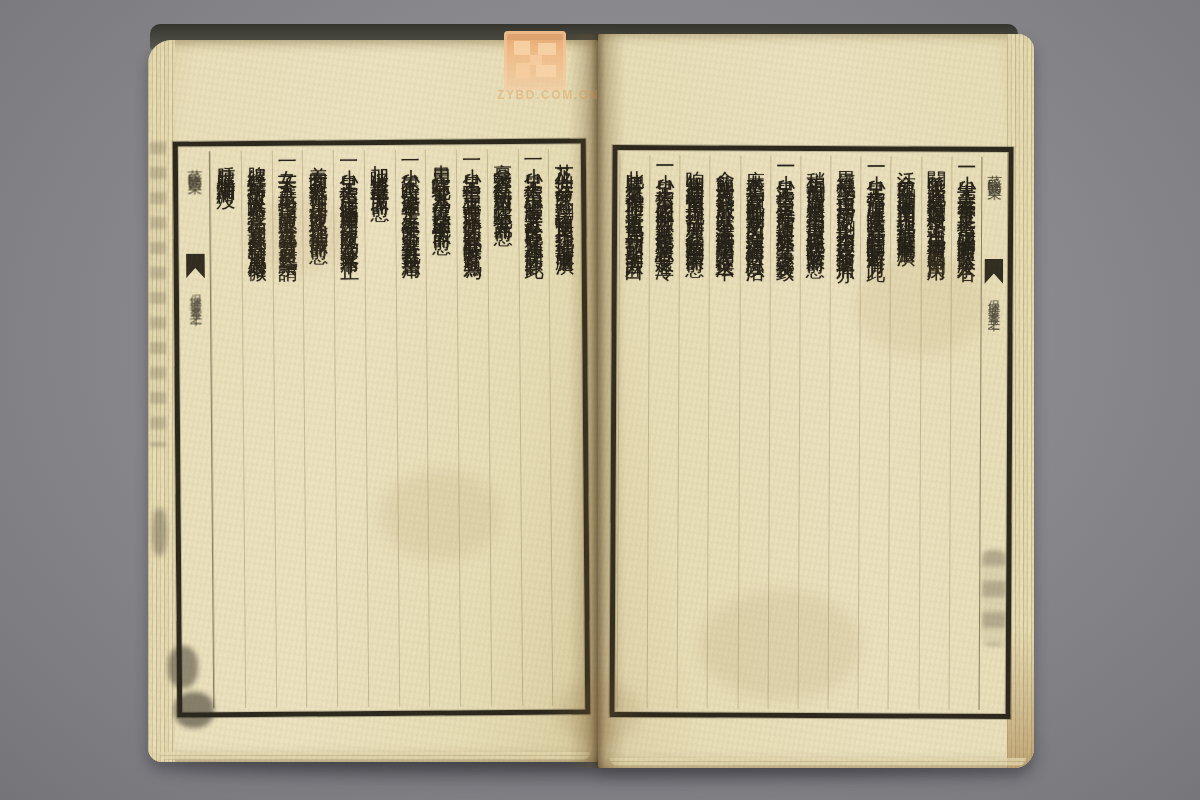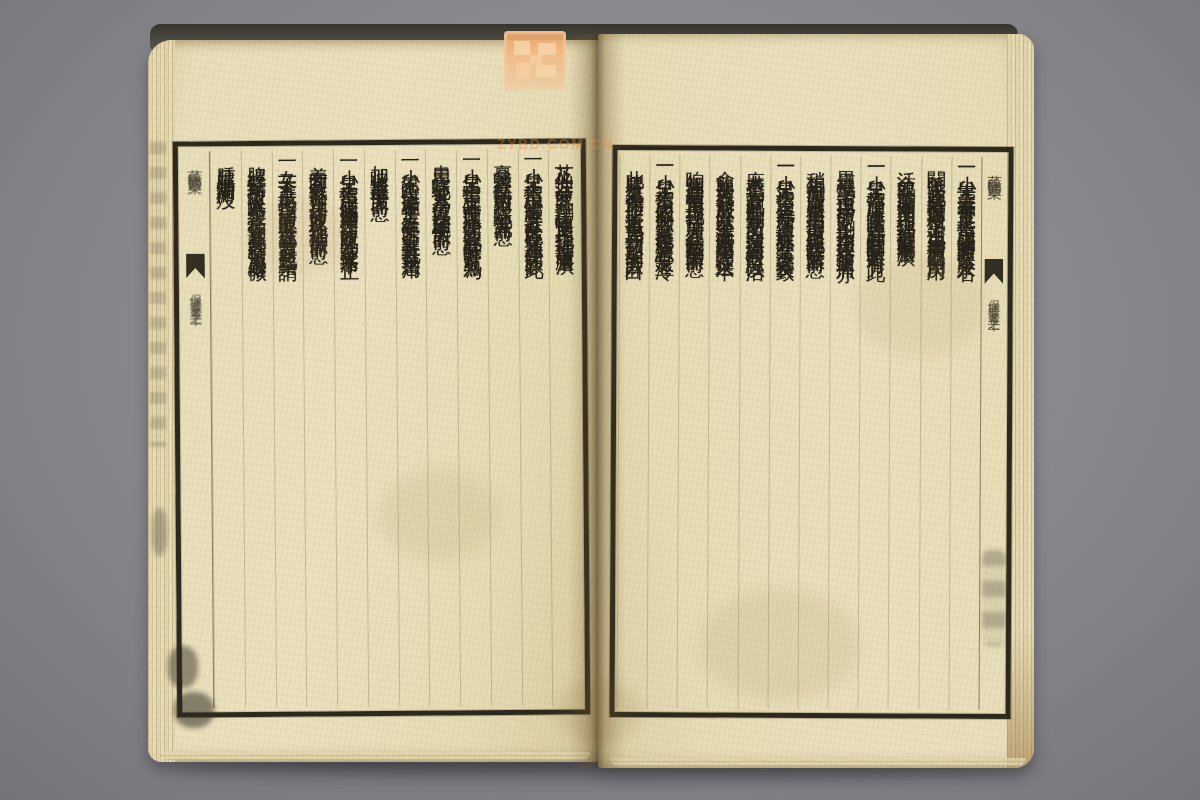--- a/index.html
+++ b/index.html
@@ -63,22 +63,22 @@
   .seal{position:absolute;left:504px;top:31px;width:62px;height:59px;border-radius:4px;
     background:linear-gradient(180deg,rgba(240,172,115,.92) 0%,rgba(242,184,132,.75) 55%,rgba(243,196,152,.5) 100%);
     box-shadow:inset 0 0 0 3px rgba(248,208,164,.5);filter:blur(.6px);}
   .seal-marks{position:absolute;inset:6px;opacity:.85;filter:blur(.4px);
     background-image:linear-gradient(#f7d4a8,#f7d4a8),linear-gradient(#f7d4a8,#f7d4a8),
       linear-gradient(#f6cda0,#f6cda0),linear-gradient(#f7d4a8,#f7d4a8),linear-gradient(#f6cda0,#f6cda0);
     background-repeat:no-repeat;
     background-size:16px 14px,18px 12px,14px 16px,20px 12px,12px 10px;
     background-position:4px 4px,28px 6px,6px 26px,26px 28px,20px 18px;}
   .watermark{position:absolute;left:497px;top:88px;width:100px;text-align:center;
-    font-family:"Liberation Sans",sans-serif;font-weight:bold;font-size:14px;
-    letter-spacing:1.6px;color:rgba(228,140,64,.38);margin-top:48px;}
+    font-family:"Liberation Sans",sans-serif;font-weight:bold;font-size:12px;
+    letter-spacing:1.6px;color:rgba(228,140,64,.38);}
   .smudge{position:absolute;filter:blur(2.4px);border-radius:45%;}
   .sm1{left:20px;top:606px;width:30px;height:42px;background:rgba(55,50,40,.5);}
   .sm2{left:26px;top:652px;width:40px;height:36px;background:rgba(50,46,38,.55);}
   .sm3{left:4px;top:468px;width:15px;height:48px;background:rgba(60,54,42,.35);}
   .bleed-strip{position:absolute;left:2px;top:102px;width:16px;height:305px;opacity:.55;filter:blur(1.6px);
     background:repeating-linear-gradient(180deg,rgba(62,56,44,.4) 0 12px,rgba(62,56,44,.05) 12px 25px);}
   .sm4{left:384px;top:516px;width:24px;height:96px;border-radius:8px;filter:blur(1.9px);
     background:repeating-linear-gradient(180deg,rgba(85,76,60,.35) 0 16px,rgba(85,76,60,.08) 16px 31px);}
   .stain{position:absolute;border-radius:50%;filter:blur(7px);}
   .st1{left:380px;top:470px;width:120px;height:90px;background:rgba(150,120,60,.10);}

